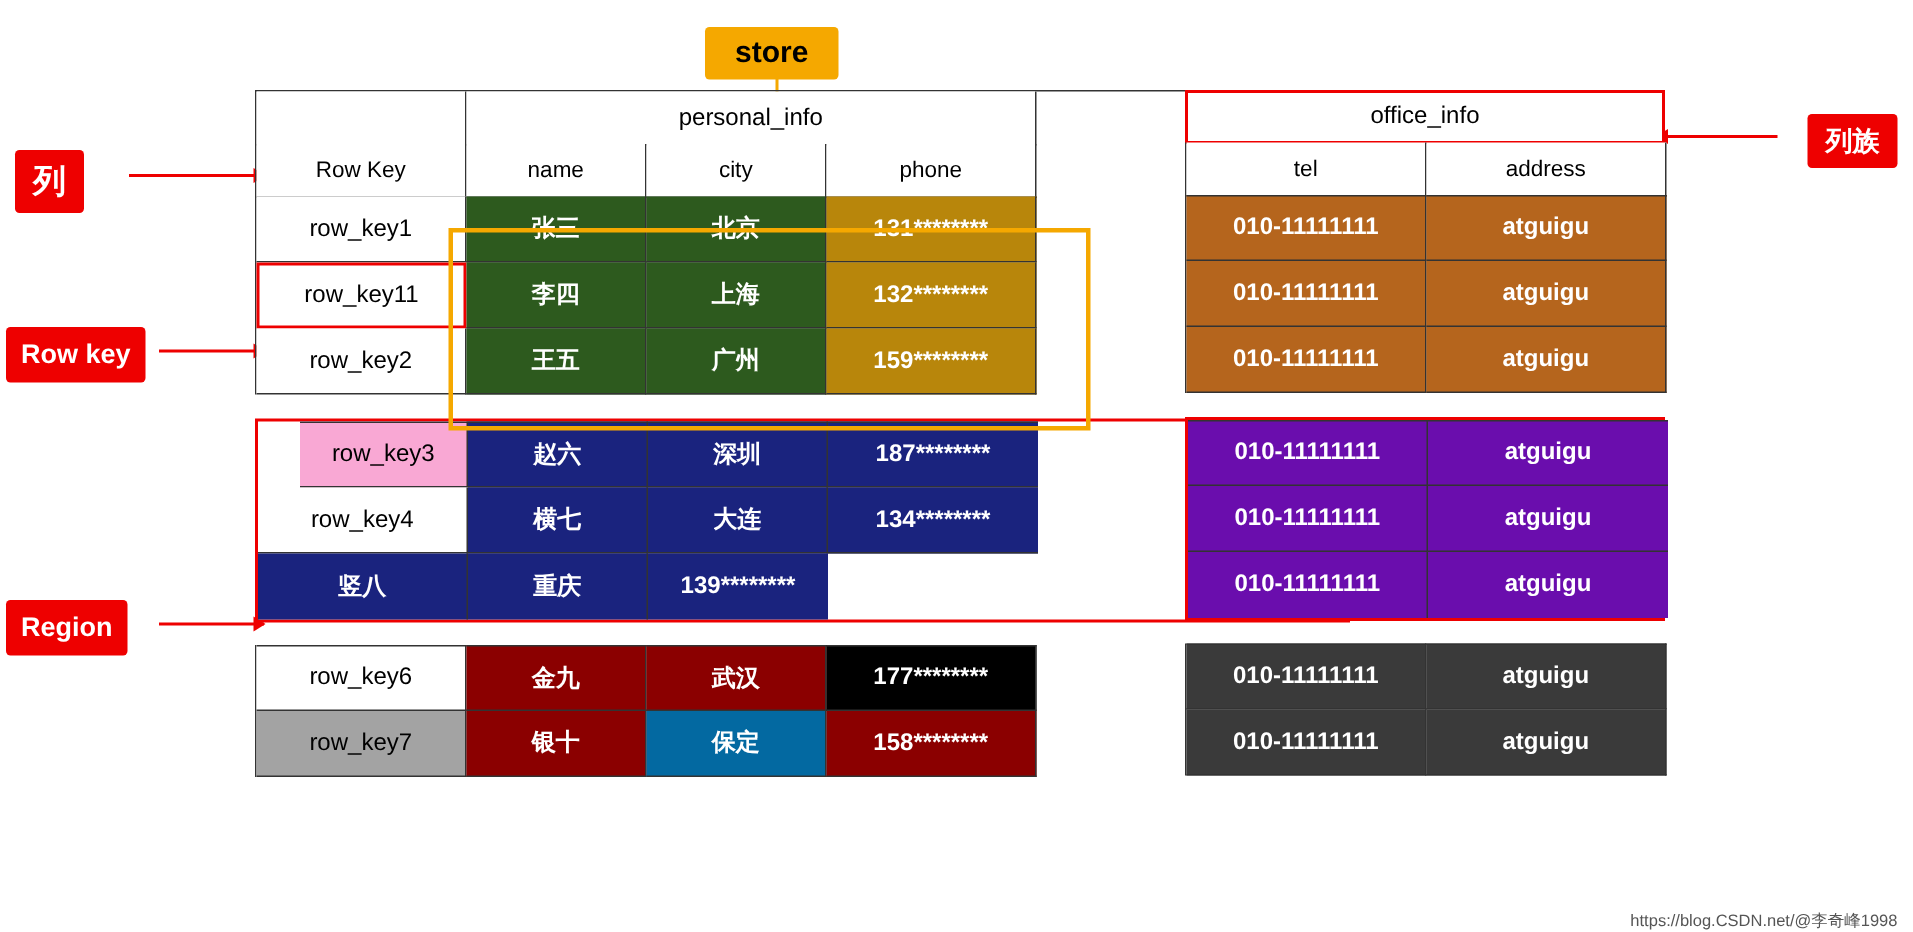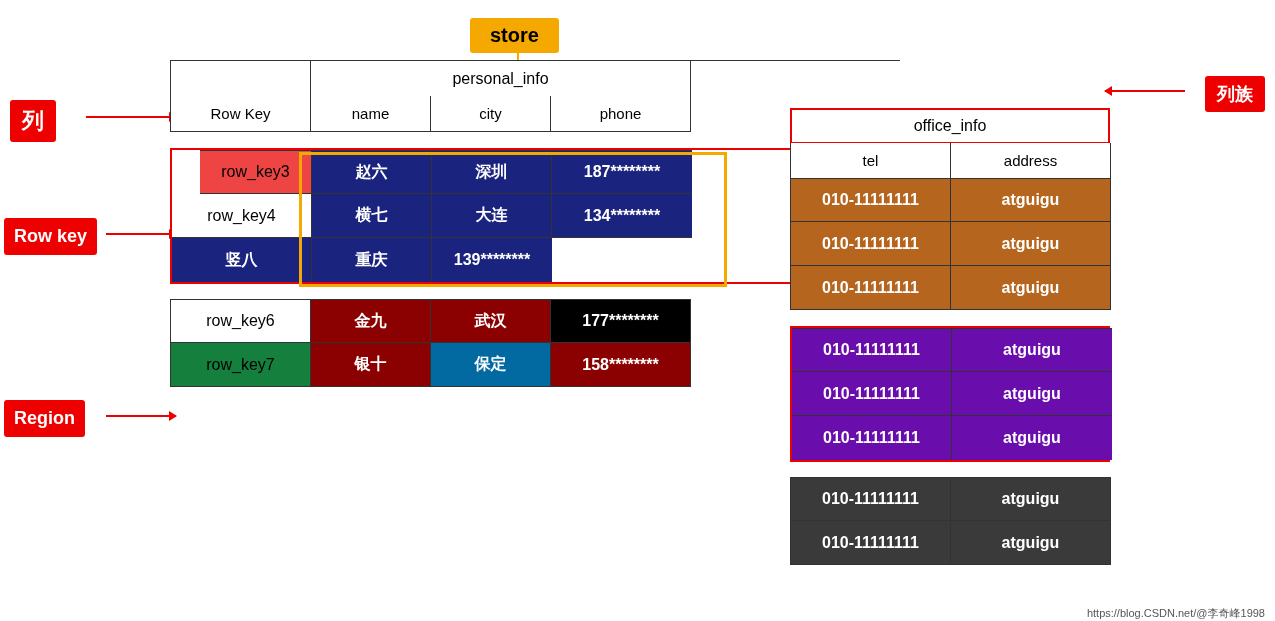--- a/index.html
+++ b/index.html
@@ -275,27 +275,44 @@
       <div class="gcell" style="background:#fff; font-size:16px;">personal_info</div>
     </div>
     
     <div class="grid" style="border-top: none; border-bottom: none; margin-top: -1px;">
       <div class="gcell" style="background:#fff;">Row Key</div>
       <div class="gcell" style="background:#fff;">name</div>
       <div class="gcell" style="background:#fff;">city</div>
       <div class="gcell" style="background:#fff;">phone</div>
     </div>
     
+    <div class="grid" style="border-top: none; border-bottom: none; margin-top: -1px;">
+
+      <div class="gcell gcell-data" style="background:#fff; color:#000; font-weight:normal;">row_key1</div>
+      <div class="gcell gcell-data" style="background:#2d5a1e; color:#fff;">张三</div>
+      <div class="gcell gcell-data" style="background:#2d5a1e; color:#fff;">北京</div>
+      <div class="gcell gcell-data" style="background:#b8860b; color:#fff;">131********</div>
+
+      <div class="gcell gcell-data" style="background:#fff; color:#000; font-weight:normal; border: 2.5px solid #e00;">row_key11</div>
+      <div class="gcell gcell-data" style="background:#2d5a1e; color:#fff;">李四</div>
+      <div class="gcell gcell-data" style="background:#2d5a1e; color:#fff;">上海</div>
+      <div class="gcell gcell-data" style="background:#b8860b; color:#fff;">132********</div>
+
+      <div class="gcell gcell-data" style="background:#fff; color:#000; font-weight:normal;">row_key2</div>
+      <div class="gcell gcell-data" style="background:#2d5a1e; color:#fff;">王五</div>
+      <div class="gcell gcell-data" style="background:#2d5a1e; color:#fff;">广州</div>
+      <div class="gcell gcell-data" style="background:#b8860b; color:#fff;">159********</div>
+    </div>
     
     <div style="height:16px;"></div>
     
     <div style="border: 2.5px solid #e00; display:inline-block; width:100%;">
       <div class="grid" style="border-top: none; border-left: none; border-right: none; border-bottom: none;">
 
-        <div class="gcell gcell-data" style="background:#ef4444; color:#000; font-weight:normal; border-top:1.5px solid #333; border-left:none; border-right:1.5px solid #333; border-bottom:1.5px solid #333;margin-left:28px;">row_key3</div>
+        <div class="gcell gcell-data" style="background:#f9a8d4; color:#000; font-weight:normal; border-top:1.5px solid #333; border-left:none; border-right:1.5px solid #333; border-bottom:1.5px solid #333;margin-left:28px;">row_key3</div>
         <div class="gcell gcell-data" style="background:#1a237e; color:#fff; border-top:1.5px solid #333; border-right:1.5px solid #333; border-bottom:1.5px solid #333; border-left:none;">赵六</div>
         <div class="gcell gcell-data" style="background:#1a237e; color:#fff; border-top:1.5px solid #333; border-right:1.5px solid #333; border-bottom:1.5px solid #333; border-left:none;">深圳</div>
         <div class="gcell gcell-data" style="background:#1a237e; color:#fff; border-top:1.5px solid #333; border-right:none; border-bottom:1.5px solid #333; border-left:none;">187********</div>
 
         <div class="gcell gcell-data" style="background:#fff; color:#000; font-weight:normal; border-top:none; border-left:none; border-right:1.5px solid #333; border-bottom:1.5px solid #333;">row_key4</div>
         <div class="gcell gcell-data" style="background:#1a237e; color:#fff; border:none; border-right:1.5px solid #333; border-bottom:1.5px solid #333;">横七</div>
         <div class="gcell gcell-data" style="background:#1a237e; color:#fff; border:none; border-right:1.5px solid #333; border-bottom:1.5px solid #333;">大连</div>
         <div class="gcell gcell-data" style="background:#1a237e; color:#fff; border:none; border-bottom:1.5px solid #333;">134********</div>
 
         <div class="gcell gcell-data" style="background:#1a237e; color:#fff; border:none; border-right:1.5px solid #333;">竖八</div>
@@ -306,30 +323,30 @@
     
     <div style="height:16px;"></div>
     
     <div class="grid" style="border-top: none; border-bottom: none; margin-top: -1px;">
 
       <div class="gcell gcell-data" style="background:#fff; color:#000; font-weight:normal; border-top:1.5px solid #333;">row_key6</div>
       <div class="gcell gcell-data" style="background:#8b0000; color:#fff; border-top:1.5px solid #333;">金九</div>
       <div class="gcell gcell-data" style="background:#8b0000; color:#fff; border-top:1.5px solid #333;">武汉</div>
       <div class="gcell gcell-data" style="background:#000000; color:#fff; border-top:1.5px solid #333;">177********</div>
 
-      <div class="gcell gcell-data" style="background:#15803d; color:#000; font-weight:normal;">row_key7</div>
+      <div class="gcell gcell-data" style="background:#a3a3a3; color:#000; font-weight:normal;">row_key7</div>
       <div class="gcell gcell-data" style="background:#8b0000; color:#fff;">银十</div>
       <div class="gcell gcell-data" style="background:#0369a1; color:#fff;text-align:right;">保定</div>
       <div class="gcell gcell-data" style="background:#8b0000; color:#fff;">158********</div>
     </div>
   </div>
 
   <div class="right-wrapper">
 
-    <div style="border: 2px solid #e00; display:flex; align-items:center; justify-content:center; height:36px; background:#fff; font-size:16px; width:320px;margin-top:48px;">office_info</div>
+    <div style="border: 2px solid #e00; display:flex; align-items:center; justify-content:center; height:36px; background:#fff; font-size:16px; width:320px;">office_info</div>
 
     <div class="rgrid" style="border-top: none; border-bottom: none; margin-top: -1px; width: 320px;">
       <div class="rgcell" style="background:#fff; color:#000; font-weight:normal;">tel</div>
       <div class="rgcell" style="background:#fff; color:#000; font-weight:normal;">address</div>
     </div>
 
     <div class="rgrid" style="border-top:none; border-bottom:none; margin-top:-1px; width:320px;">
       <div class="rgcell rgcell-data" style="background:#b5651d; border-top:1.5px solid #333;">010-11111111</div>
       <div class="rgcell rgcell-data" style="background:#b5651d; border-top:1.5px solid #333;">atguigu</div>
       <div class="rgcell rgcell-data" style="background:#b5651d;">010-11111111</div>

